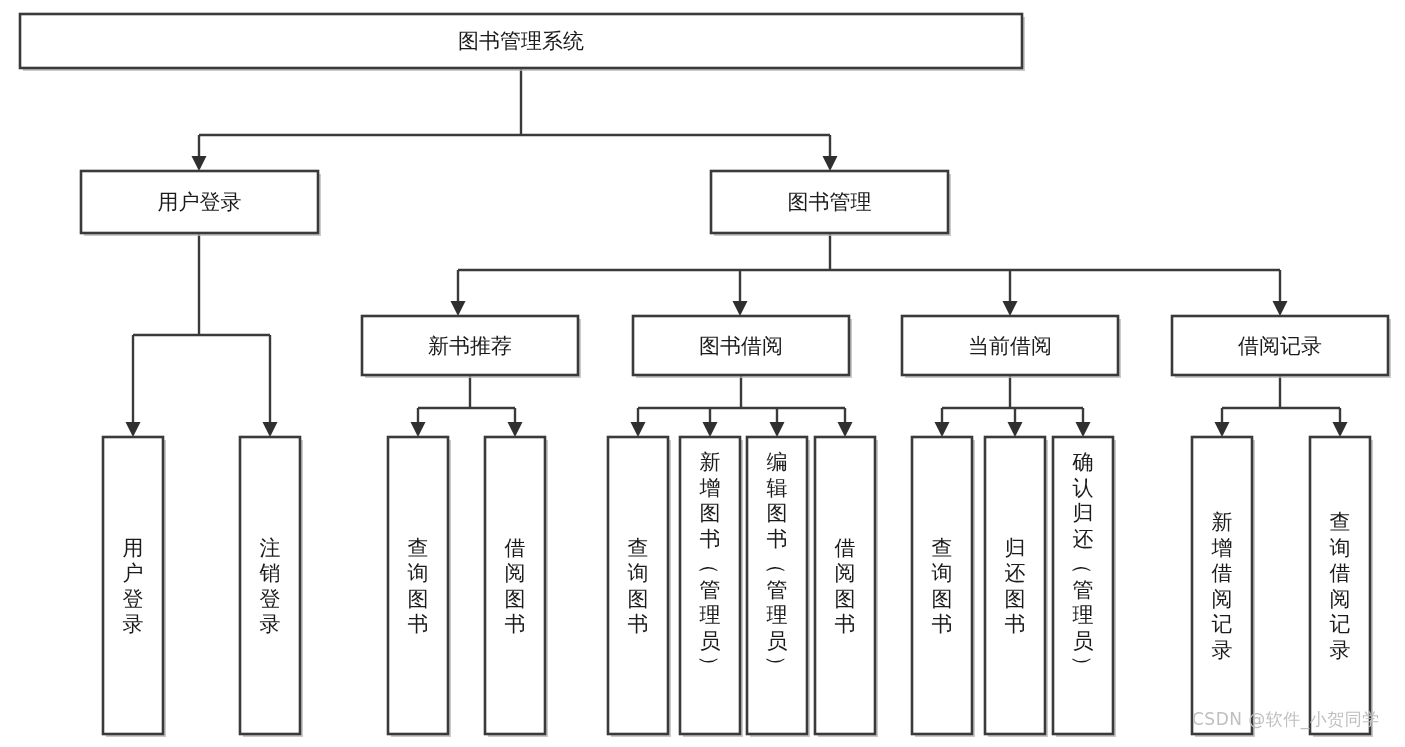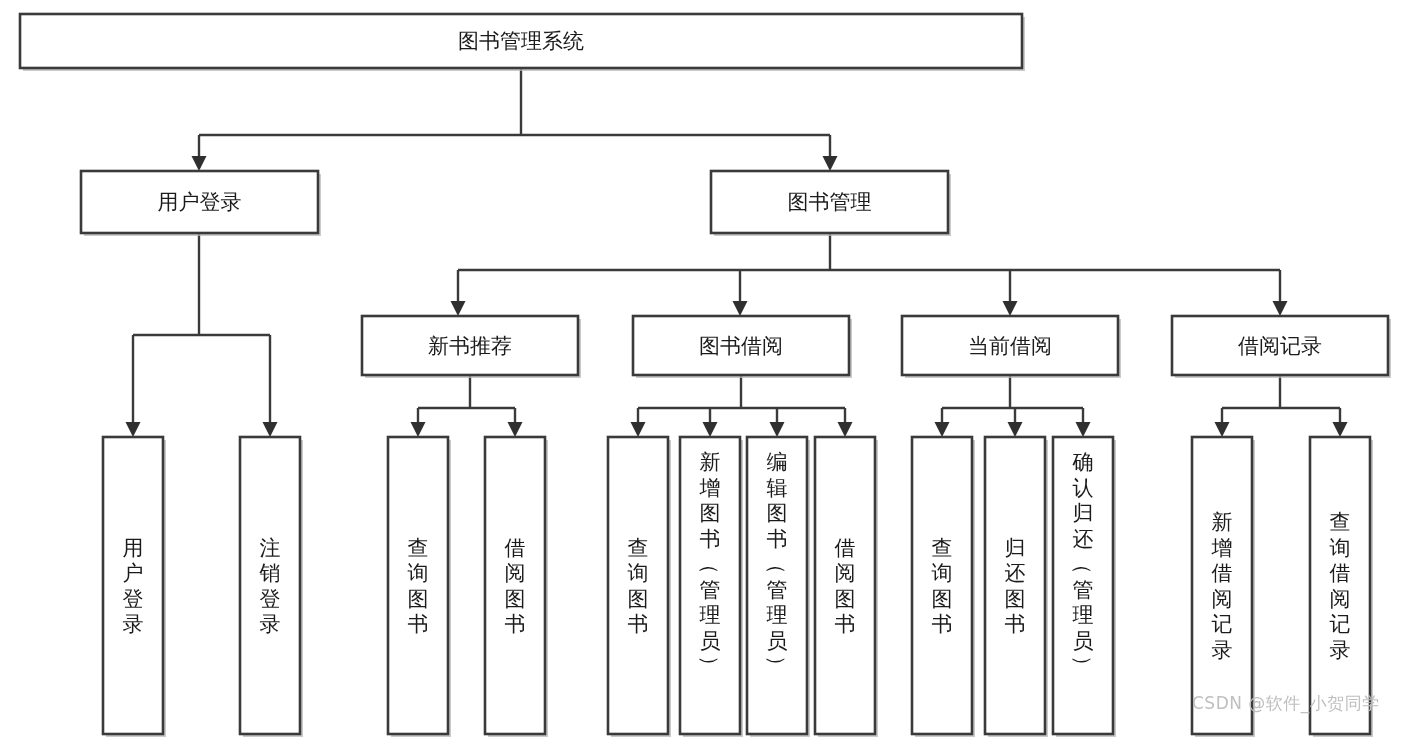--- a/index.html
+++ b/index.html
@@ -283,14 +283,14 @@
           <rect x="1310" y="437" width="60" height="297" class="node-box"></rect>
           <text x="1340" y="529.25" class="leaf-label">查</text>
           <text x="1340" y="554.75" class="leaf-label">询</text>
           <text x="1340" y="580.25" class="leaf-label">借</text>
           <text x="1340" y="605.75" class="leaf-label">阅</text>
           <text x="1340" y="631.25" class="leaf-label">记</text>
           <text x="1340" y="656.75" class="leaf-label">录</text>
         </g>
       </g>
   </svg>
-  <div class="watermark-text" style="left: 1192px; top: 692px; color: rgb(191, 191, 191);">CSDN @软件_小贺同学</div>
+  <div class="watermark-text" style="left: 1192px; top: 708px; color: rgb(191, 191, 191);">CSDN @软件_小贺同学</div>
 </div>
 
 </body></html>

